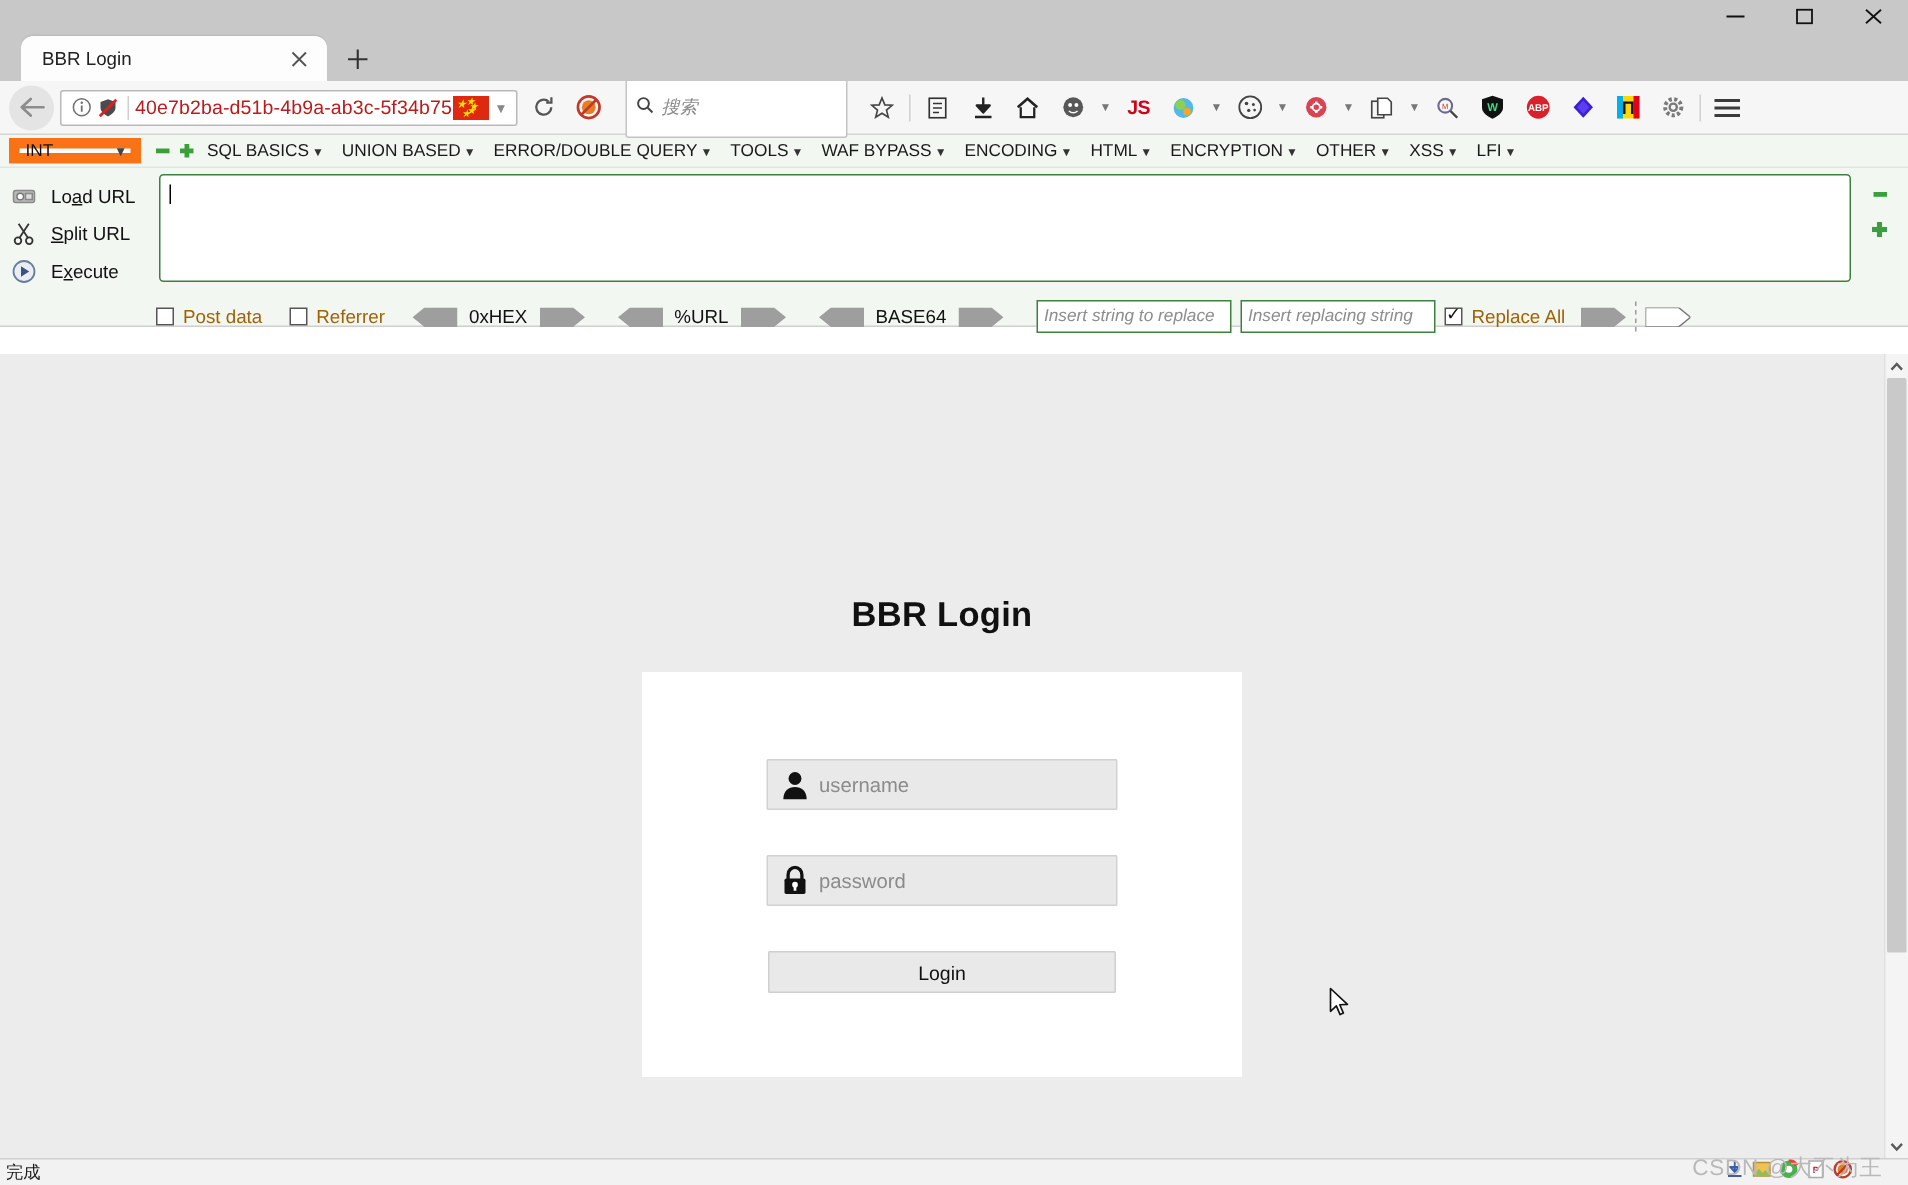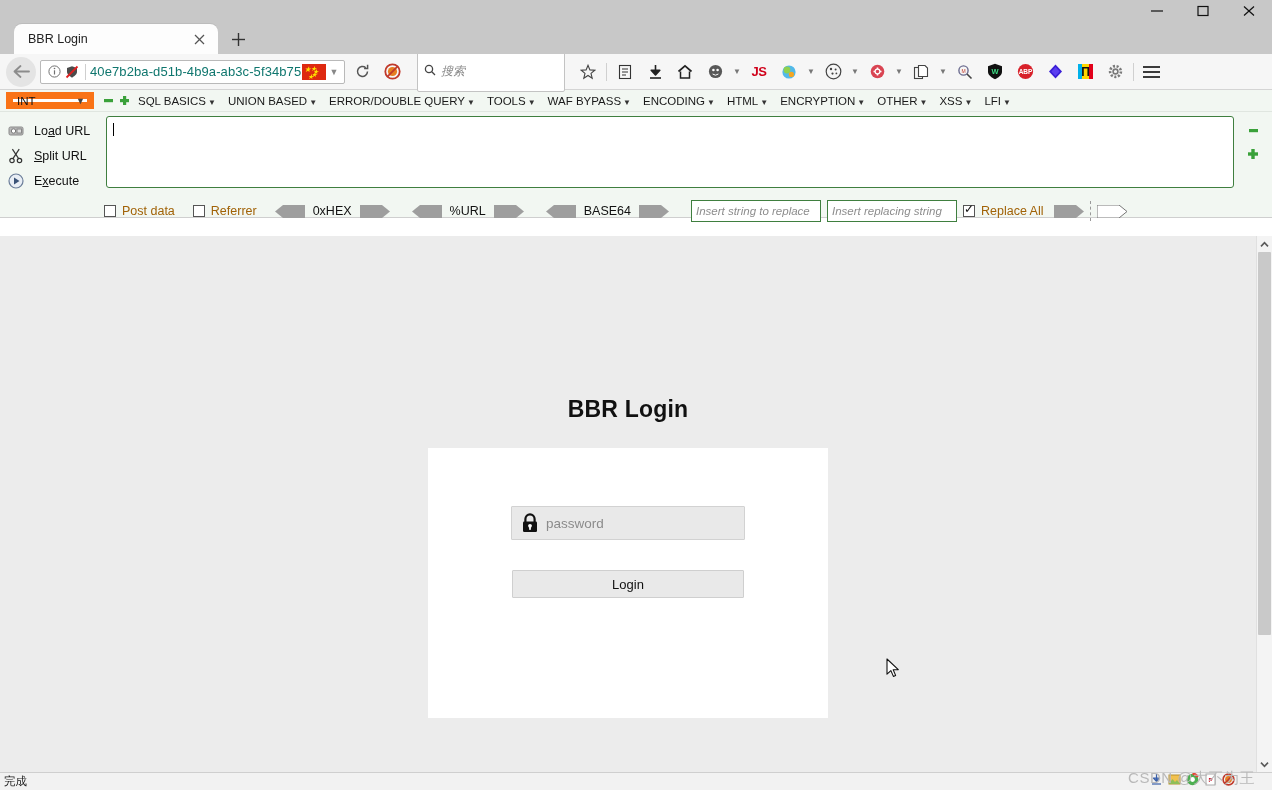--- a/index.html
+++ b/index.html
@@ -65,21 +65,21 @@
   .urlbox {
     flex: 0 0 305px; height: 24px; background: #fff; border: 1px solid #b9b9b9;
     border-radius: 2px; display: flex; align-items: center; padding: 0 2px 0 4px;
     margin-left: 2px; margin-right: 2px;
   }
   .ic-info { width: 18px; height: 18px; display:flex; align-items:center; justify-content:center;
     color:#666; font-size: 12px; }
   .ic-shield { width: 18px; height: 18px; position: relative; display:flex; align-items:center; justify-content:center;}
   .urlsep { width: 1px; height: 16px; background: #cfcfcf; margin: 0 4px; }
   .urltext {
-    flex: 1; font-size: 13px; color: #0f766e; white-space: nowrap; overflow: hidden;
+    flex: 1; font-size: 13px; color: #b91c1c; white-space: nowrap; overflow: hidden;
     letter-spacing: .1px;
   }
   .flag { width: 24px; height: 16px; background: #de2910; position: relative; flex: 0 0 auto; }
   .flag .s { position: absolute; color: #ffde00; font-size: 7px; line-height: 7px; }
   .caret-sm { width: 16px; display:flex; align-items:center; justify-content:center; color:#888; font-size:9px;}
   .reload { width: 26px; height: 26px; display:flex; align-items:center; justify-content:center; color:#555; font-size:15px; }
 
   .searchbox {
     flex: 0 0 148px; height: 40px; background: #fff; border: 1px solid #c3c3c3; border-radius: 2px;
     display: flex; align-items: center; padding: 0 6px; margin-left: 8px;
@@ -588,20 +588,29 @@
         </svg>
     </span>
   </div>
 </div>
 
 <div class="viewport">
   <div class="page">
     <div class="login-title">BBR Login</div>
     <div class="login-card">
 
+      <div class="field">
+        <span class="fi">
+          <svg width="18" height="20" viewBox="0 0 18 20">
+              <circle cx="9" cy="6" r="4.3" fill="#111"></circle>
+              <path d="M1.2 20 C1.2 14.2 4.6 11.6 9 11.6 C13.4 11.6 16.8 14.2 16.8 20 Z" fill="#111"></path>
+            </svg>
+        </span>
+        <span class="fph">username</span>
+      </div>
 
       <div class="field">
         <span class="fi">
           <svg width="18" height="20" viewBox="0 0 18 20">
               <path d="M4.4 9 V6.1 C4.4 3.3 6.5 1.3 9 1.3 C11.5 1.3 13.6 3.3 13.6 6.1 V9" fill="none" stroke="#111" stroke-width="2.2"></path>
               <rect x="2" y="8.6" width="14" height="10.4" rx="1.2" fill="#111"></rect>
               <circle cx="9" cy="12.8" r="1.9" fill="#fff"></circle>
               <rect x="8.1" y="13.2" width="1.8" height="3.6" fill="#fff"></rect>
             </svg>
         </span>

